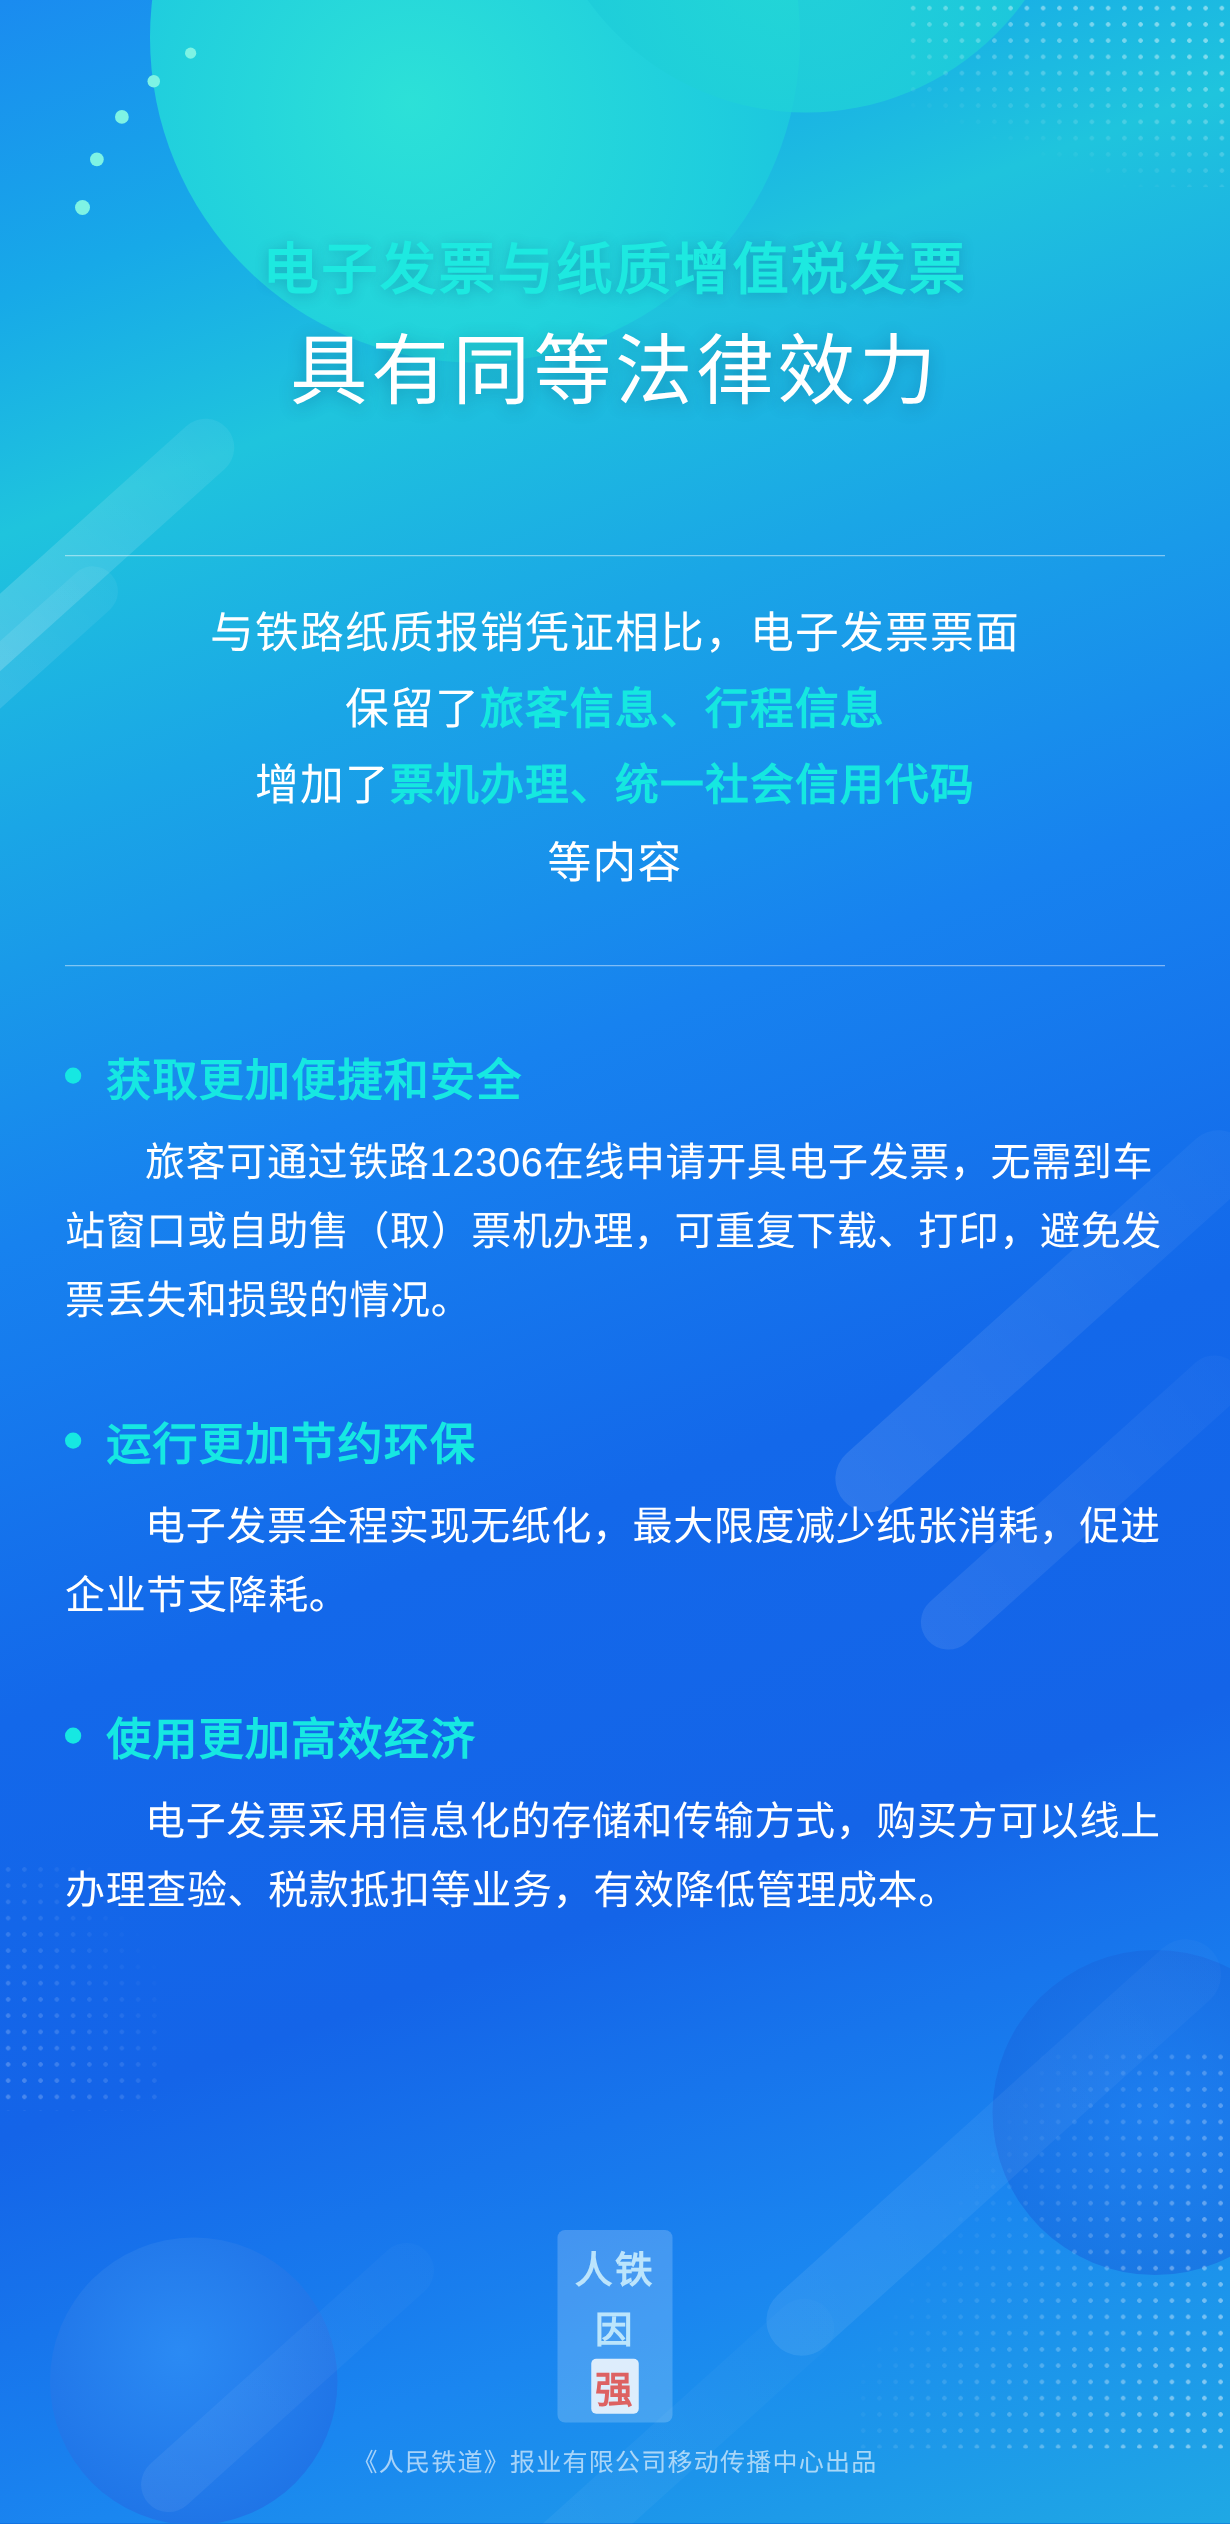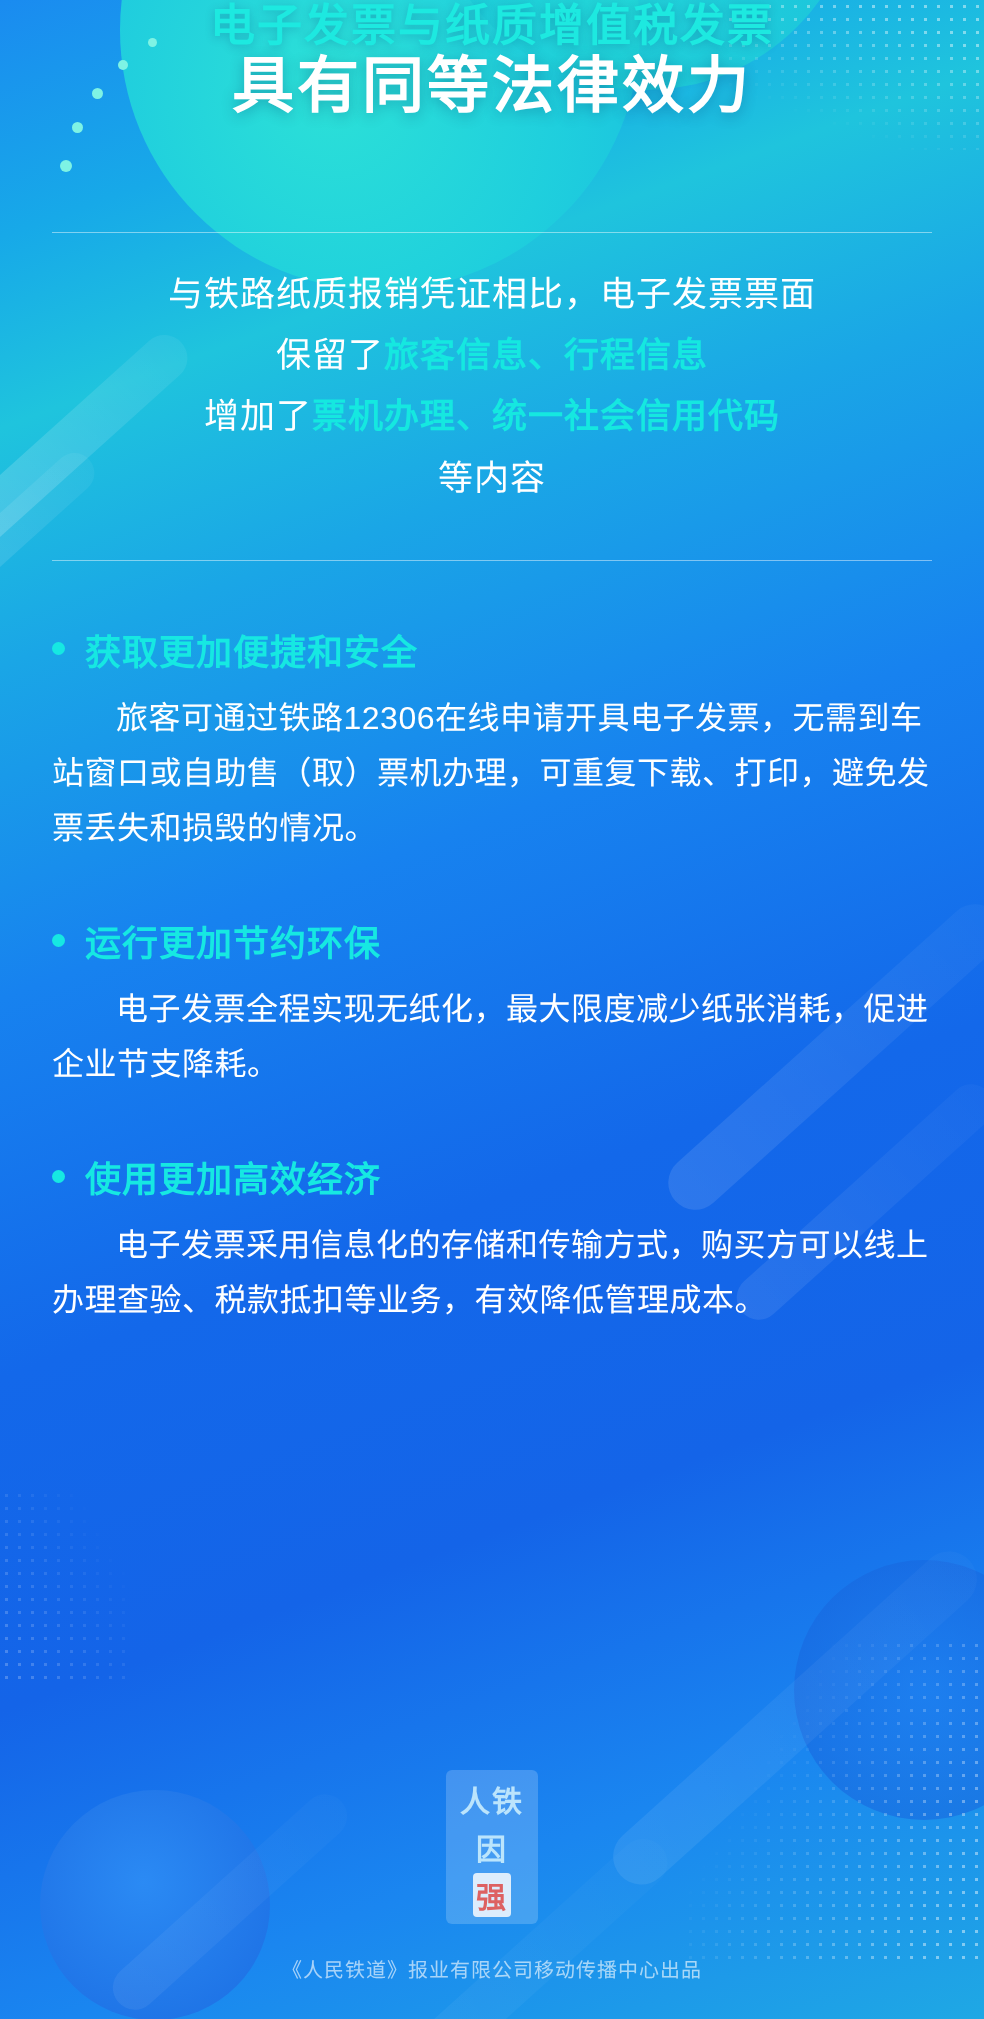--- a/index.html
+++ b/index.html
@@ -133,32 +133,34 @@
   
   .content {
     position: relative;
     z-index: 3;
     padding: 0 52px;
     box-sizing: border-box;
     height: 100%;
   }
   .title-block {
     text-align: center;
+    padding-top: 190px;
   }
   .title-1 {
     font-size: 45px;
     font-weight: bold;
     color: #1de9e0;
     letter-spacing: 2px;
     line-height: 1.15;
     text-shadow: 0 2px 10px rgba(0,60,110,.25);
   }
   .title-2 {
+    margin-top: 22px;
     font-size: 62px;
-    font-weight: bold;
+    font-weight: normal;
     color: #ffffff;
     letter-spacing: 3px;
     line-height: 1.1;
     text-shadow: 0 3px 14px rgba(0,50,100,.3);
   }
   .rule {
     height: 1px;
     background: rgba(255,255,255,.45);
     margin: 0 auto;
   }
@@ -238,21 +240,21 @@
     color: #d8f6ff;
     letter-spacing: 2px;
   }
   .logo-ch.red {
     color: #ff5b4a;
     background: #ffffff;
     border-radius: 4px;
     padding: 0 3px;
   }
   .footer-text {
-    margin-top: 30px;
+    margin-top: 16px;
     font-size: 20px;
     color: rgba(255,255,255,.62);
     letter-spacing: 1px;
   }
 </style>
 </head>
 <body>
 
 <div class="poster">
 

